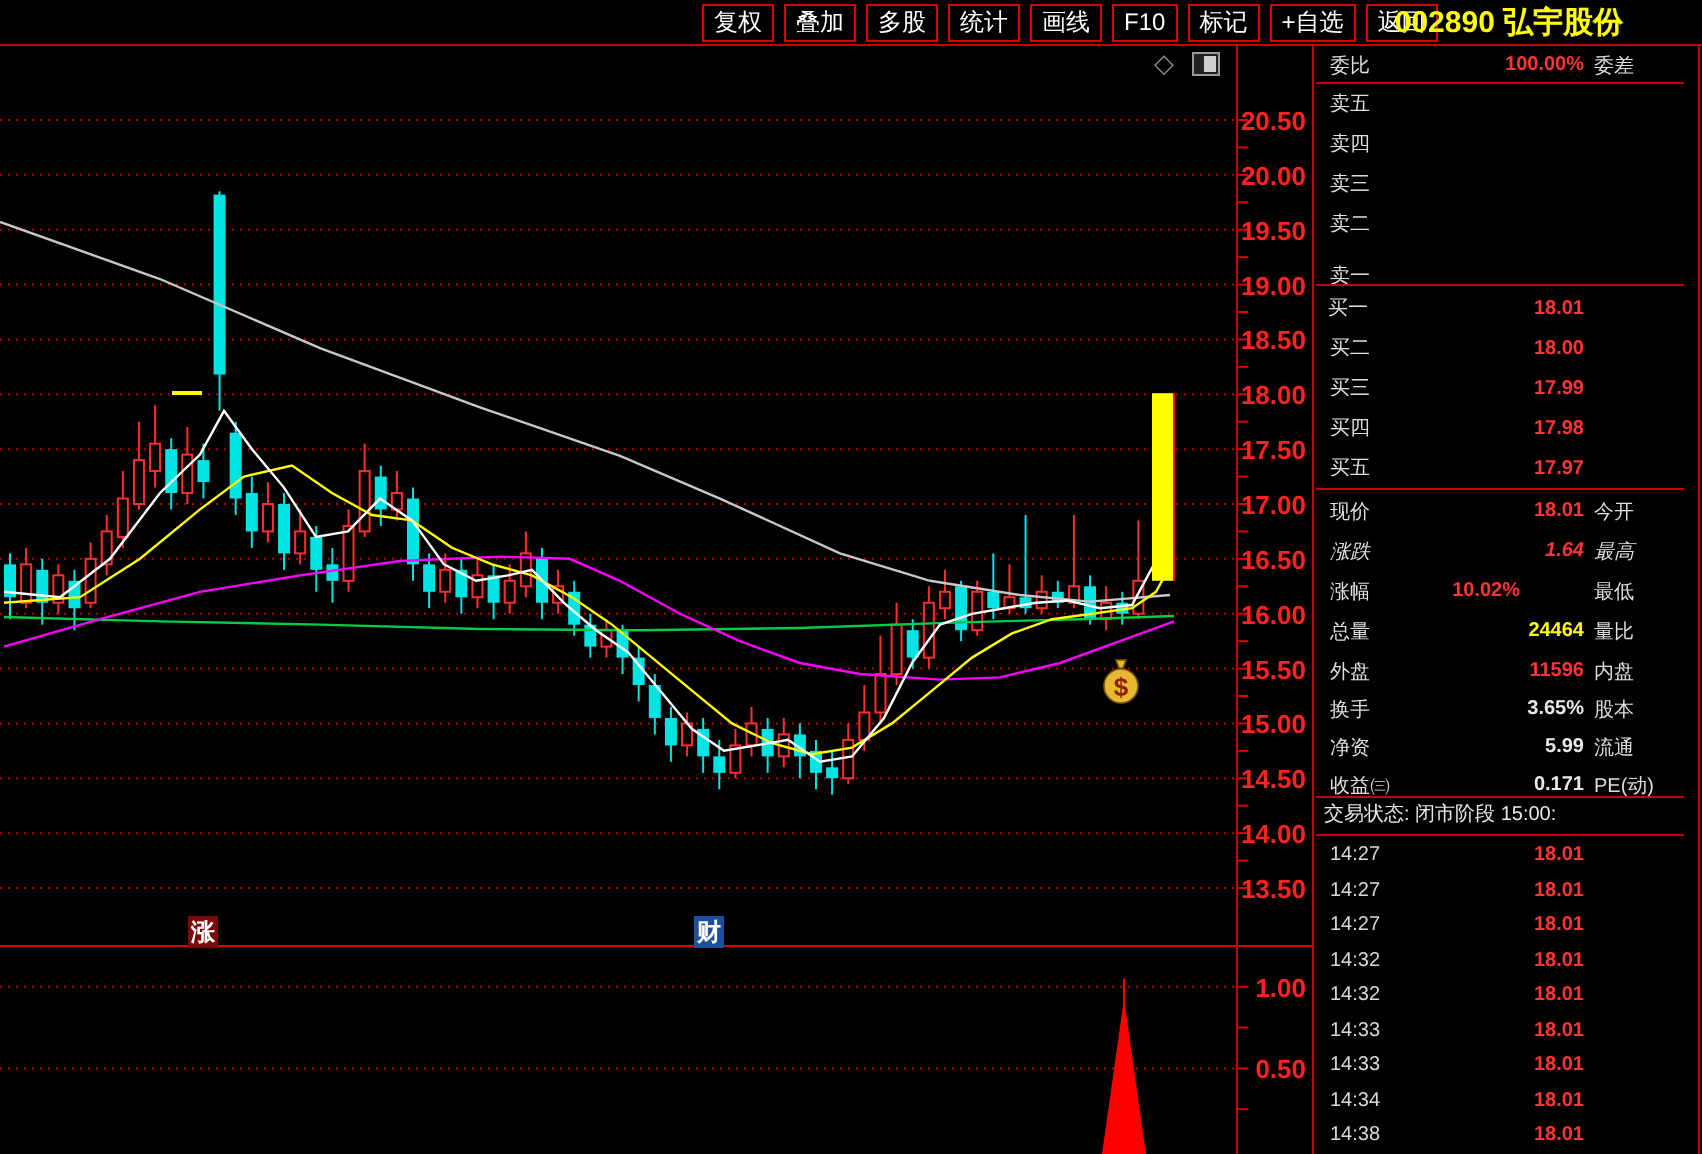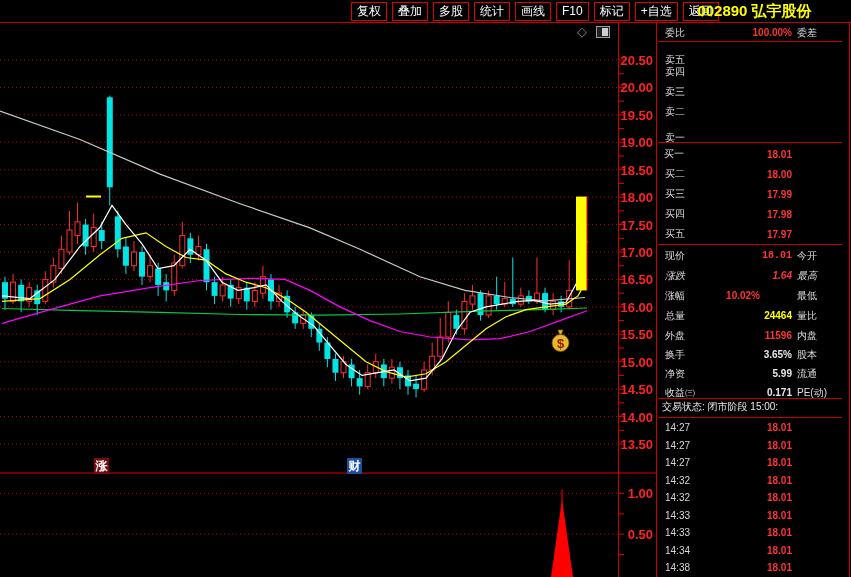--- a/index.html
+++ b/index.html
@@ -293,21 +293,21 @@
   </svg>
 
   <div class="panel" id="quote-panel">
     <div class="prow" style="top:1px;height:17px">
       <span class="lab">委比</span>
       <span class="val" style="color:#ff3434">100.00%</span>
       <span class="lab2">委差</span>
     </div>
     <div class="sep" style="top:18px"></div>
     <div id="sell-rows">
-        <div class="prow" style="top: 19px; height: 20px; margin-top: 8px;">
+        <div class="prow" style="top: 19px; height: 20px;">
           <span class="lab">卖五</span>
           <span class="val" style="color: rgb(255, 52, 52);"></span>
           <span class="lab2"></span>
         </div>
         <div class="prow" style="top: 39px; height: 20px;">
           <span class="lab">卖四</span>
           <span class="val" style="color: rgb(255, 52, 52);"></span>
           <span class="lab2"></span>
         </div>
         <div class="prow" style="top: 59px; height: 20px;">
@@ -349,21 +349,21 @@
           <span class="lab2"></span>
         </div>
         <div class="prow" style="top: 201px; height: 20px;">
           <span class="lab">买五</span>
           <span class="val" style="color: rgb(255, 52, 52);">17.97</span>
           <span class="lab2"></span>
         </div>
       </div>
     <div class="sep" style="top:221px"></div>
     <div id="info-rows">
-        <div class="prow" style="top: 223px; height: 19px; font-family: Liberation Mono, monospace;">
+        <div class="prow" style="top: 223px; height: 19px;">
           <span class="lab">现价</span>
           <span class="val" style="color: rgb(255, 52, 52);">18.01</span>
           <span class="lab2">今开</span>
         </div>
         <div class="prow" style="top: 243px; height: 19px; font-style: italic;">
           <span class="lab">涨跌</span>
           <span class="val" style="color: rgb(255, 52, 52);">1.64</span>
           <span class="lab2">最高</span>
         </div>
         <div class="prow" style="top: 263px; height: 19px; gap: 32px;">

